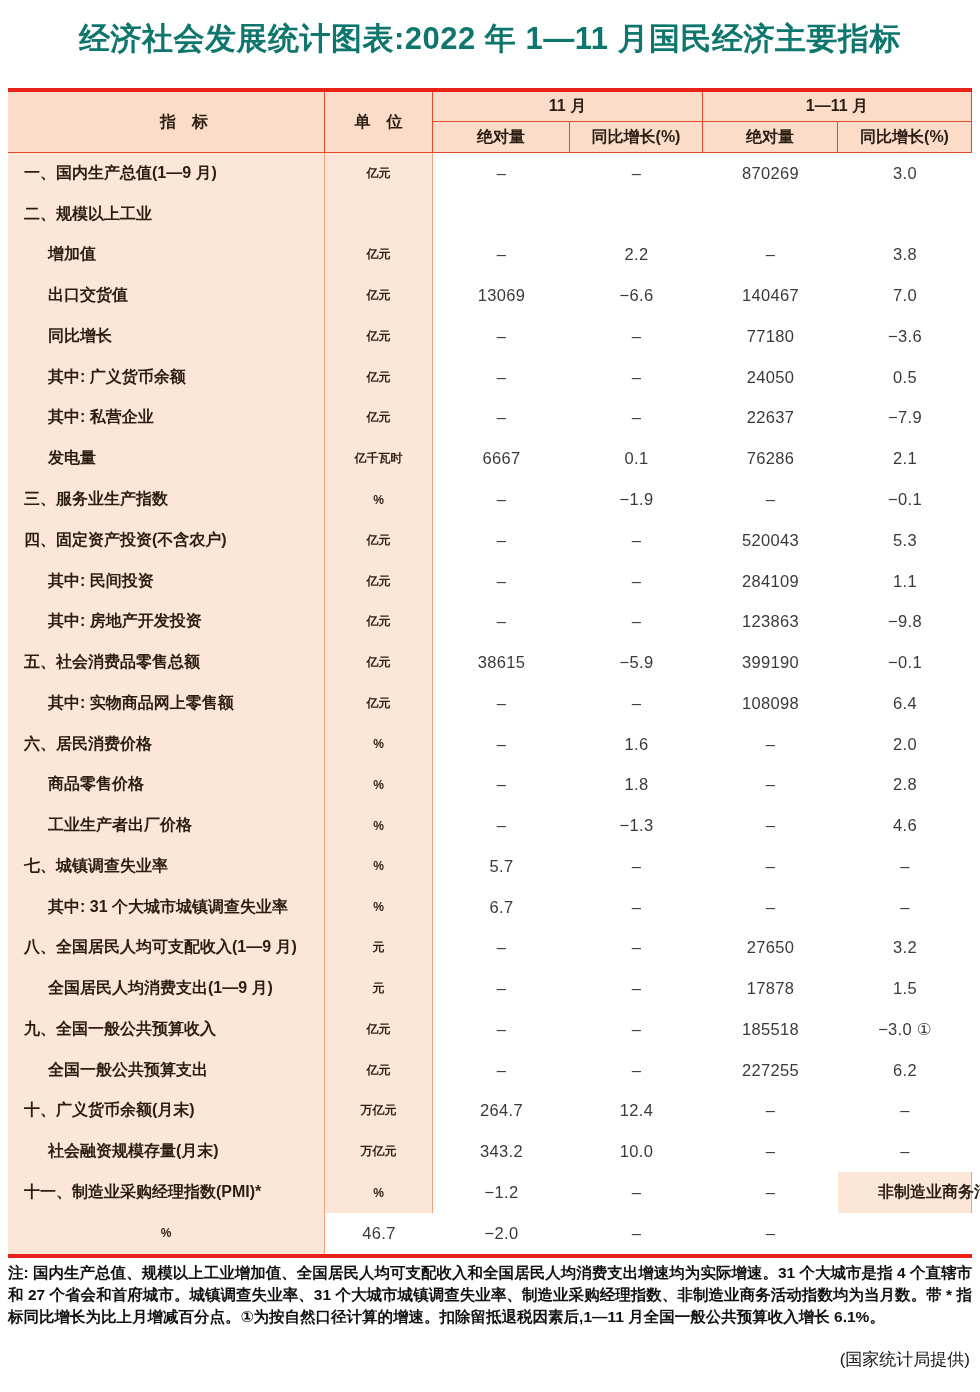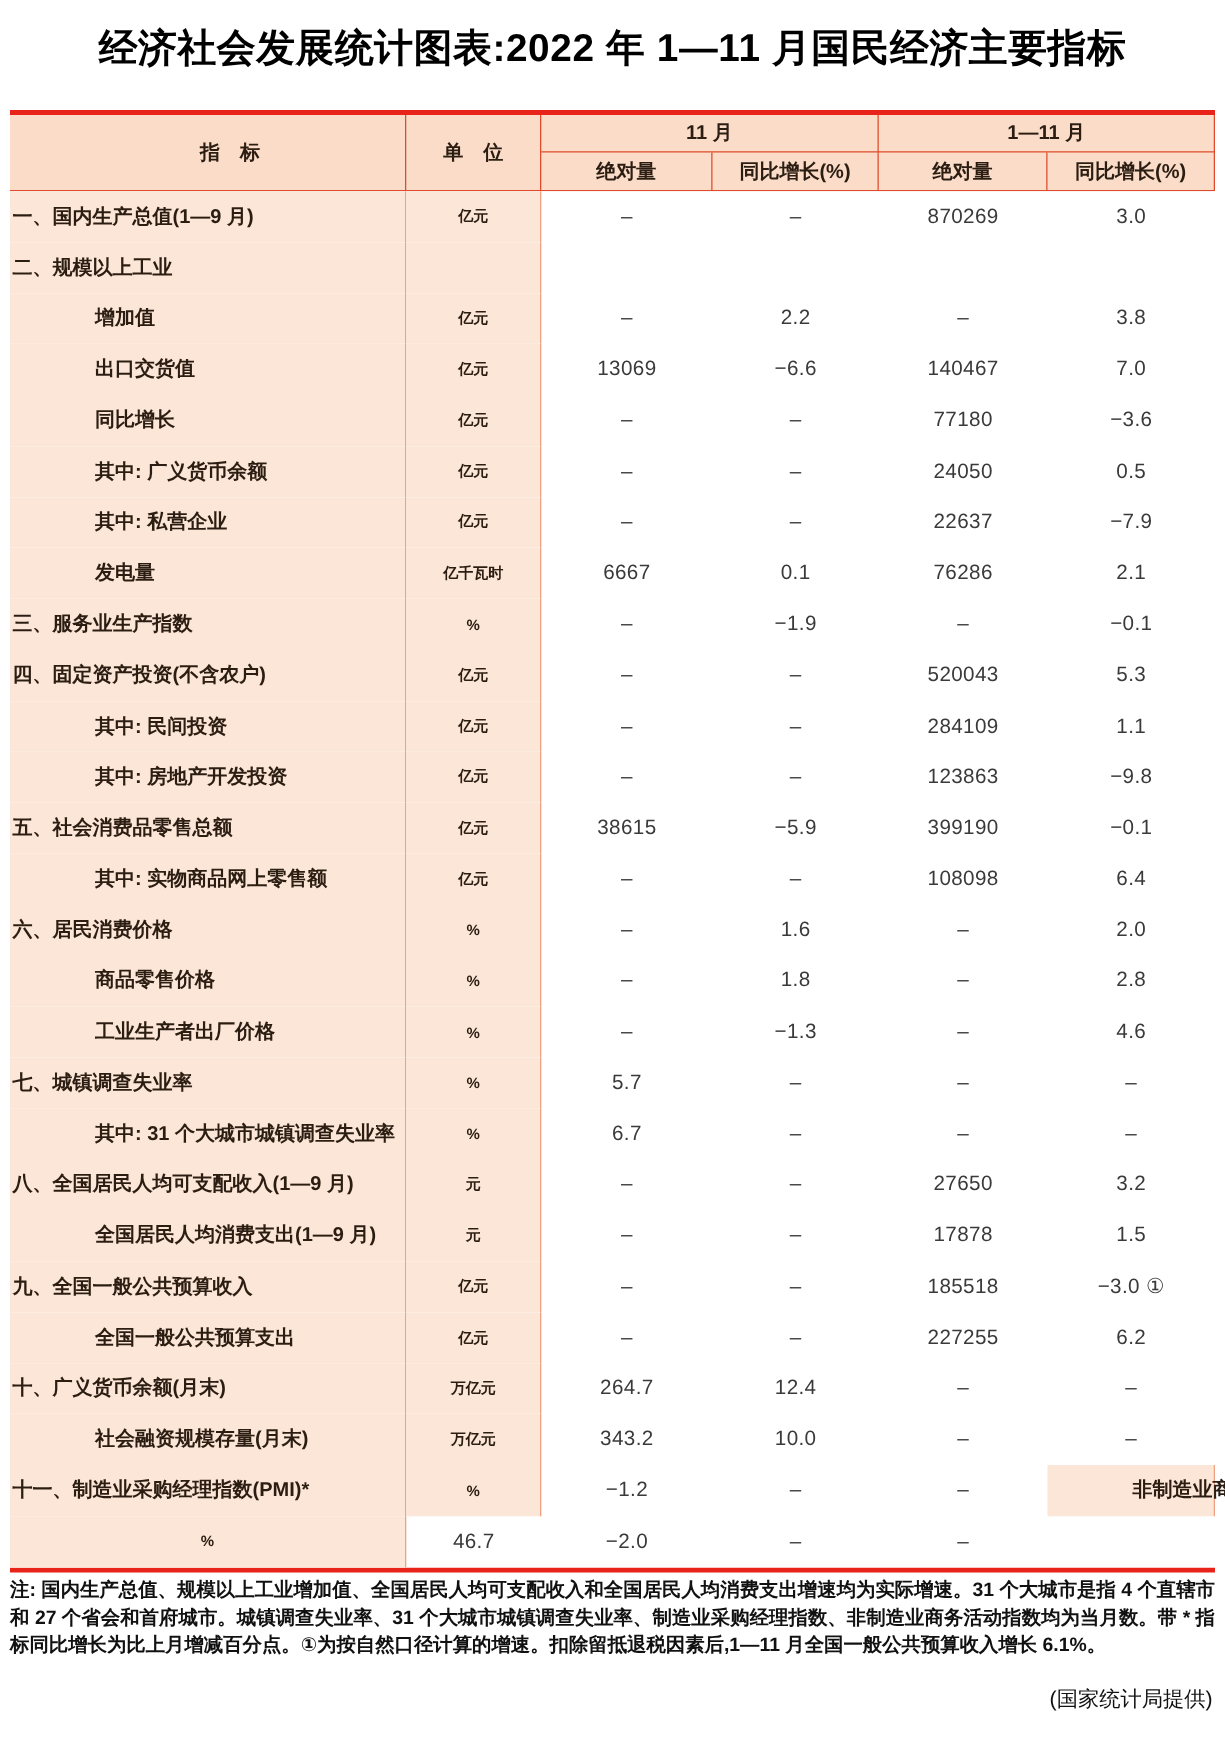--- a/index.html
+++ b/index.html
@@ -10,21 +10,21 @@
     font-family:"Liberation Sans","DejaVu Sans",sans-serif;
     color:#231a10;
     overflow:hidden;
   }
   .title {
     margin:18px 8px 0 8px;
     text-align:center;
     font-size:31px;
     font-weight:900;
     letter-spacing:0.5px;
-    color:#000000;
+    color:#0f766e;
     white-space:nowrap;
   }
   .table-wrap {
     position:absolute;
     left:8px; top:88px;
     width:964px;
     border-top:4px solid #e8231a;
     border-bottom:4px solid #e8231a;
   }
   .thead {
@@ -52,22 +52,22 @@
     grid-auto-rows:40.78px;
     background:#ffffff;
   }
   .cell { display:flex; align-items:center; }
   .c-label {
     background:#fce6d7;
     border-right:1.5px solid #f0a182;
     font-size:16px; font-weight:700; color:#2b1d12;
     white-space:nowrap;
   }
-  .indent-0 { padding-left:2px; }
-  .indent-1 { padding-left:68px; }
+  .indent-0 { padding-left:16px; }
+  .indent-1 { padding-left:40px; }
   .c-unit {
     background:#fce6d7;
     border-right:1.5px solid #f0a182;
     justify-content:center;
     font-size:12px; font-weight:700; color:#2b1d12;
   }
   .c-num {
     justify-content:center;
     font-size:16.5px; color:#3a3a3a;
     letter-spacing:0.3px;

